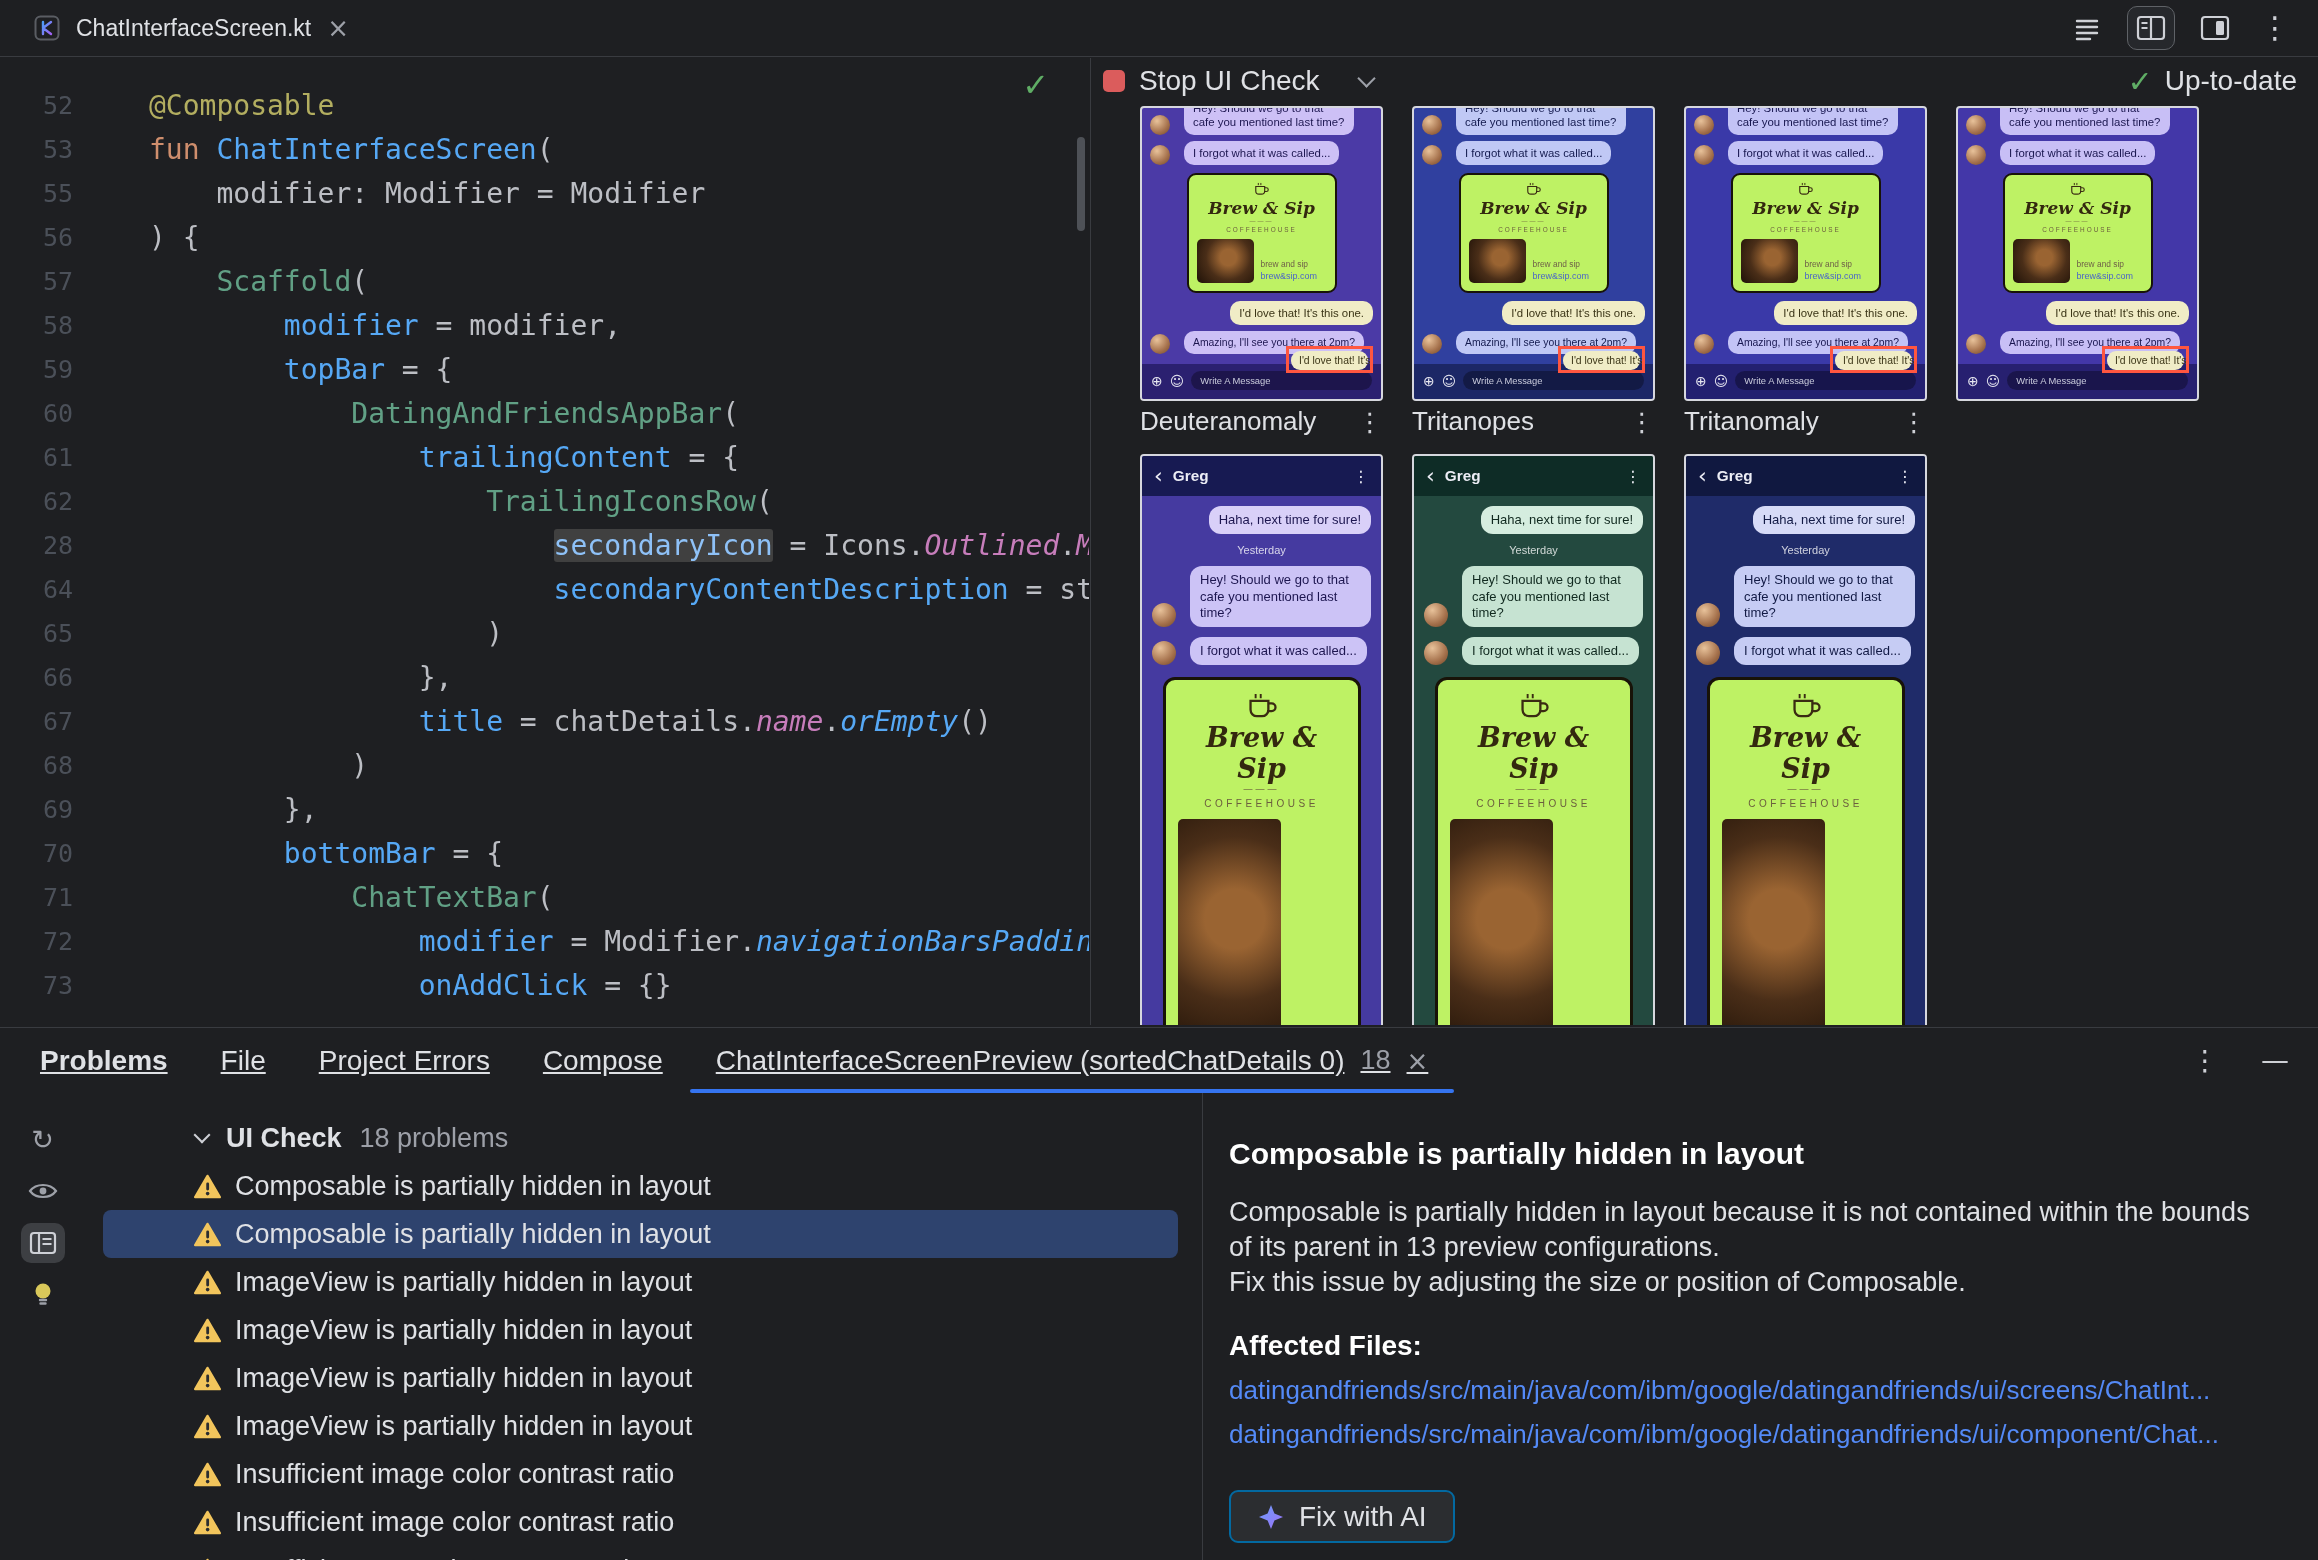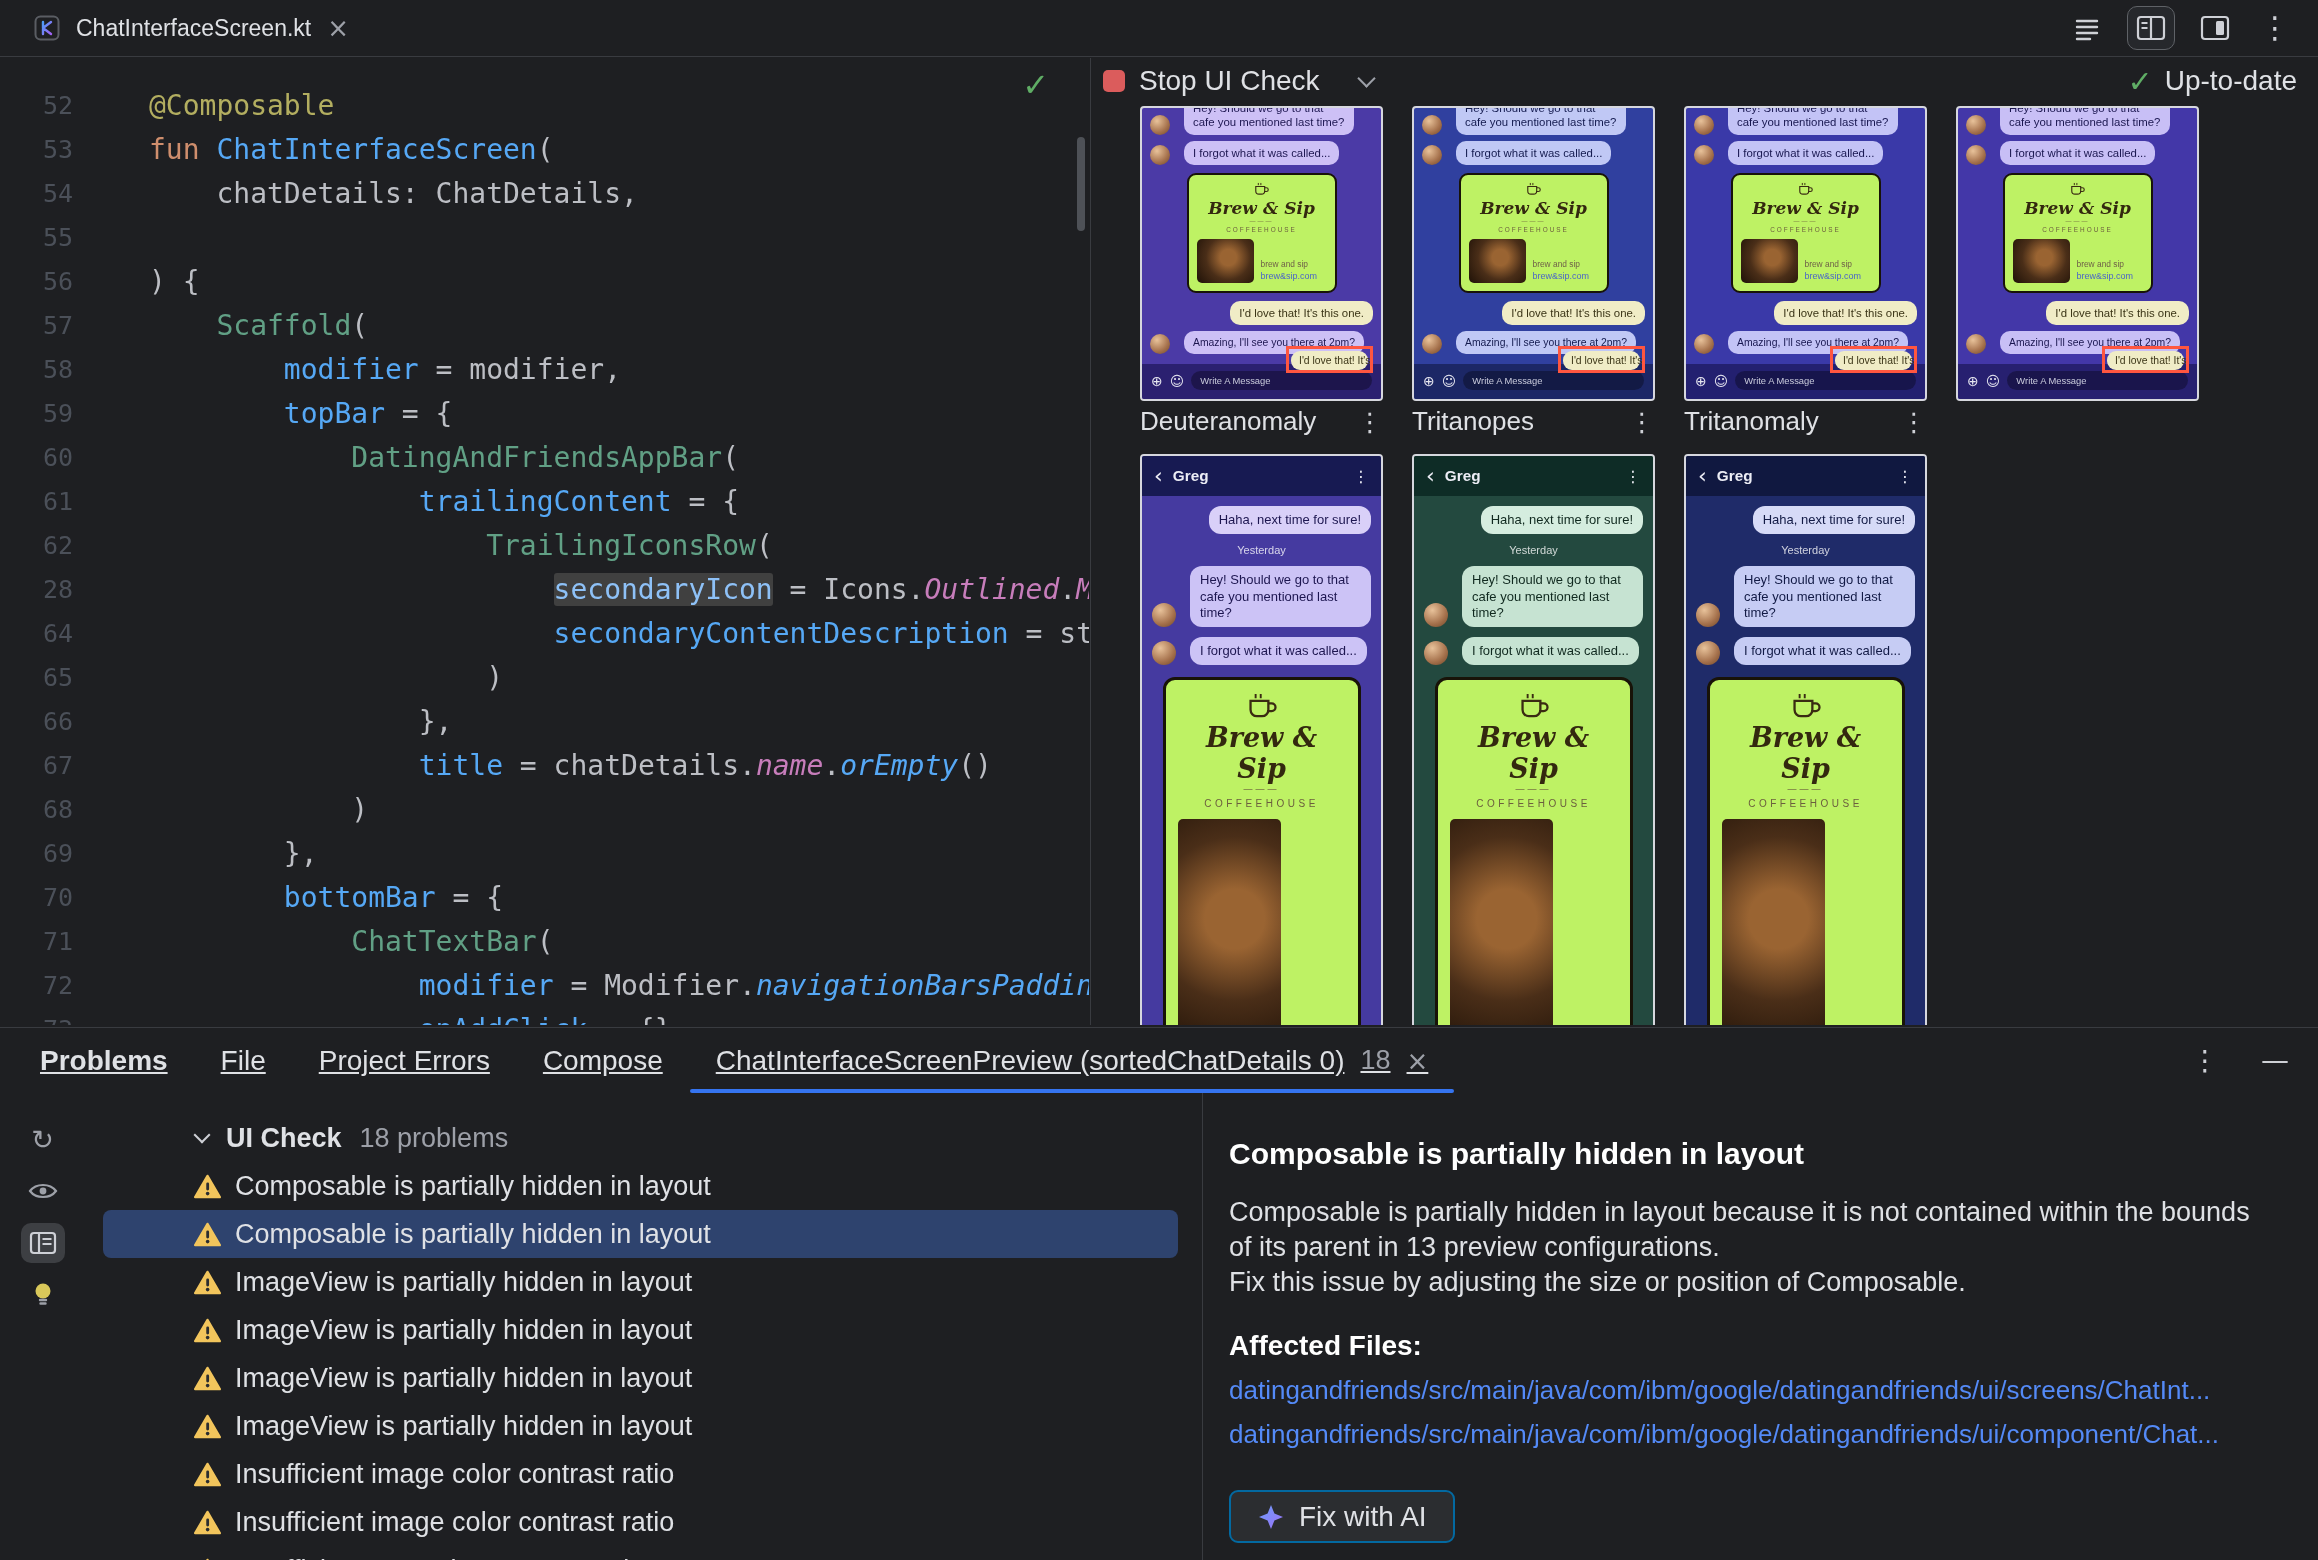--- a/index.html
+++ b/index.html
@@ -206,25 +206,22 @@
     <div class="code">
         <div class="code-line">
           <span class="ln">52</span>
           <span class="code-text"><span class="tok-ann">@Composable</span></span>
         </div>
         <div class="code-line">
           <span class="ln">53</span>
           <span class="code-text"><span class="tok-kw">fun </span><span class="tok-fn">ChatInterfaceScreen</span><span class="tok-pl">(</span></span>
         </div>
         <div class="code-line">
-          <span class="ln">54</span>
-          <span class="code-text"><span class="tok-pl">    chatDetails: ChatDetails,</span></span>
-        </div>
-        <div class="code-line">
           <span class="ln">55</span>
+          <span class="code-text"><span class="tok-pl">    modifier: Modifier = Modifier</span></span>
         </div>
         <div class="code-line">
           <span class="ln">56</span>
           <span class="code-text"><span class="tok-pl">) {</span></span>
         </div>
         <div class="code-line">
           <span class="ln">57</span>
           <span class="code-text"><span class="tok-pl">    </span><span class="tok-call">Scaffold</span><span class="tok-pl">(</span></span>
         </div>
         <div class="code-line">

